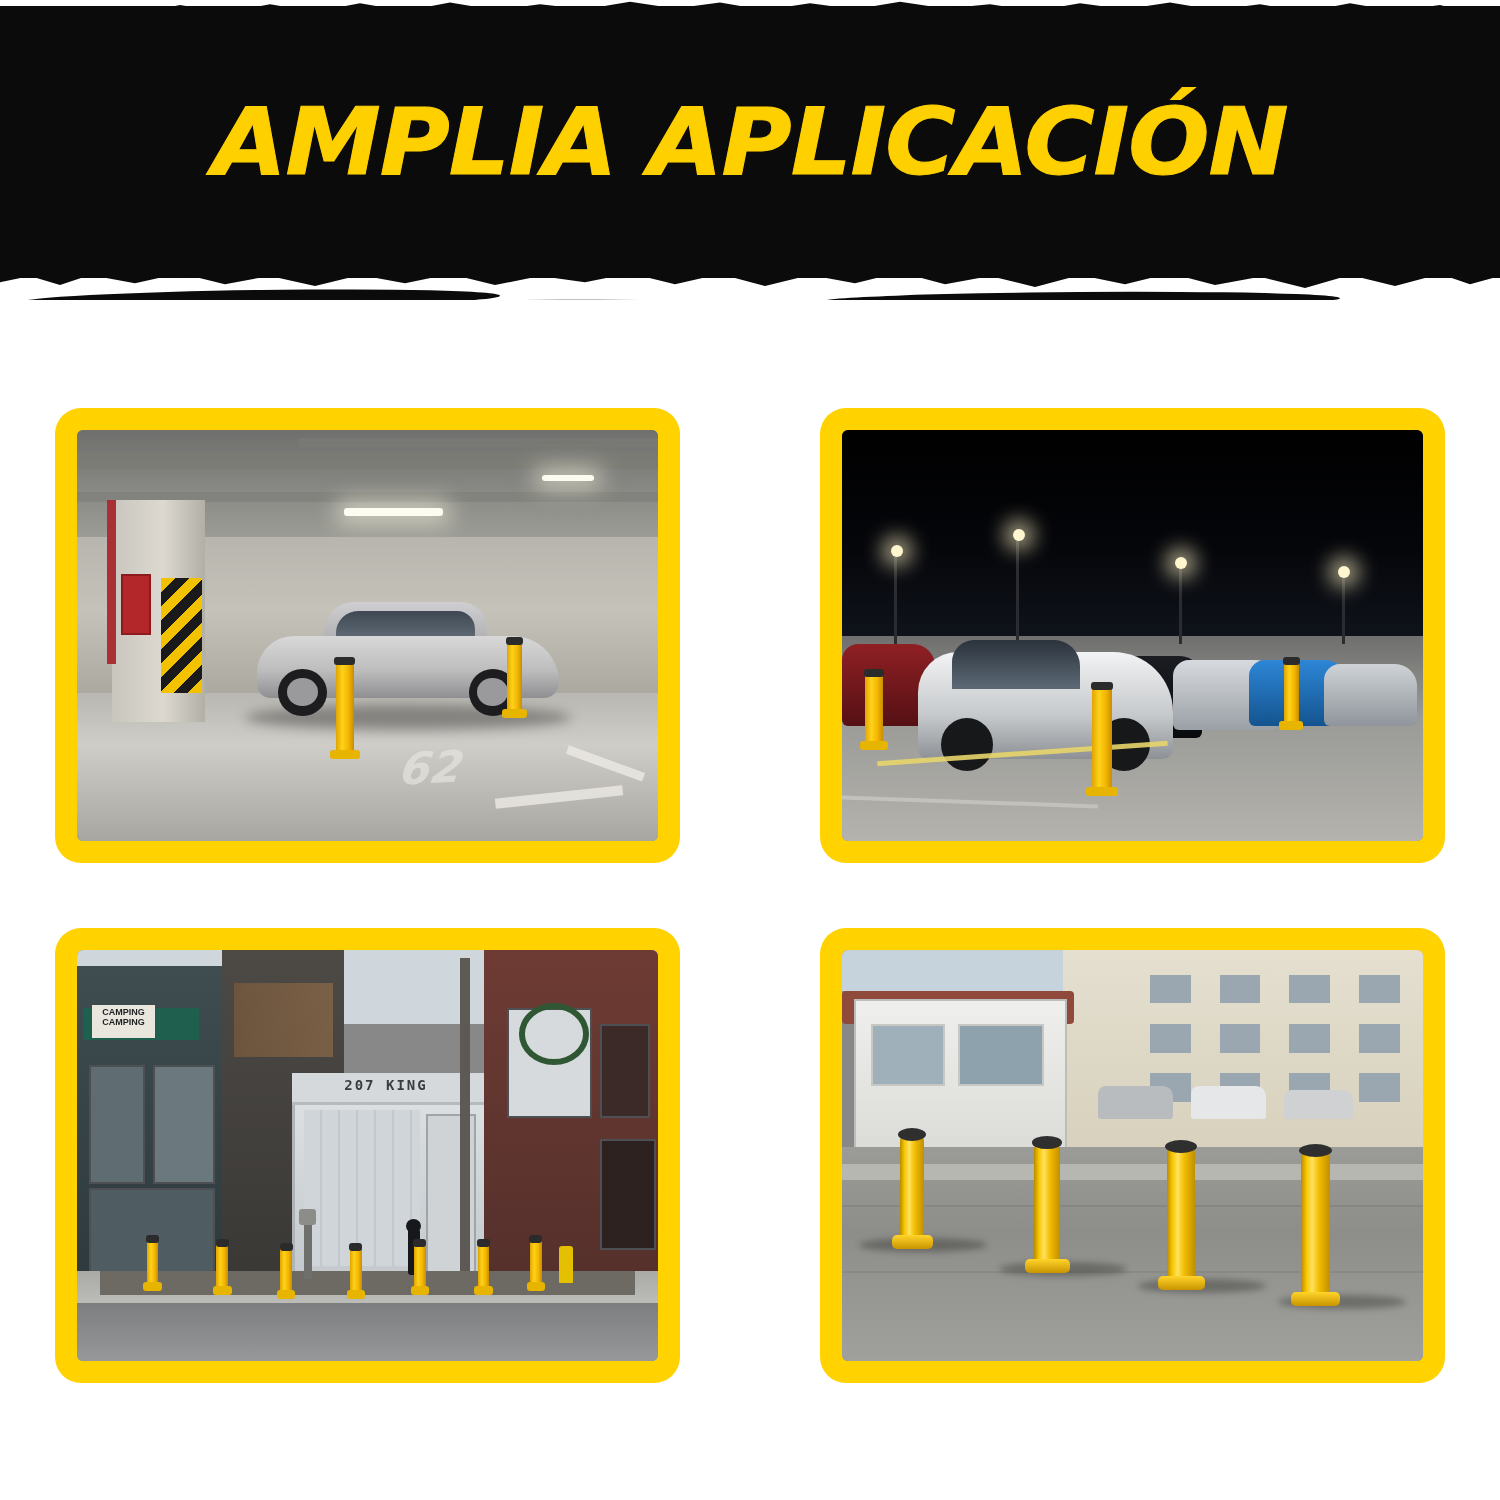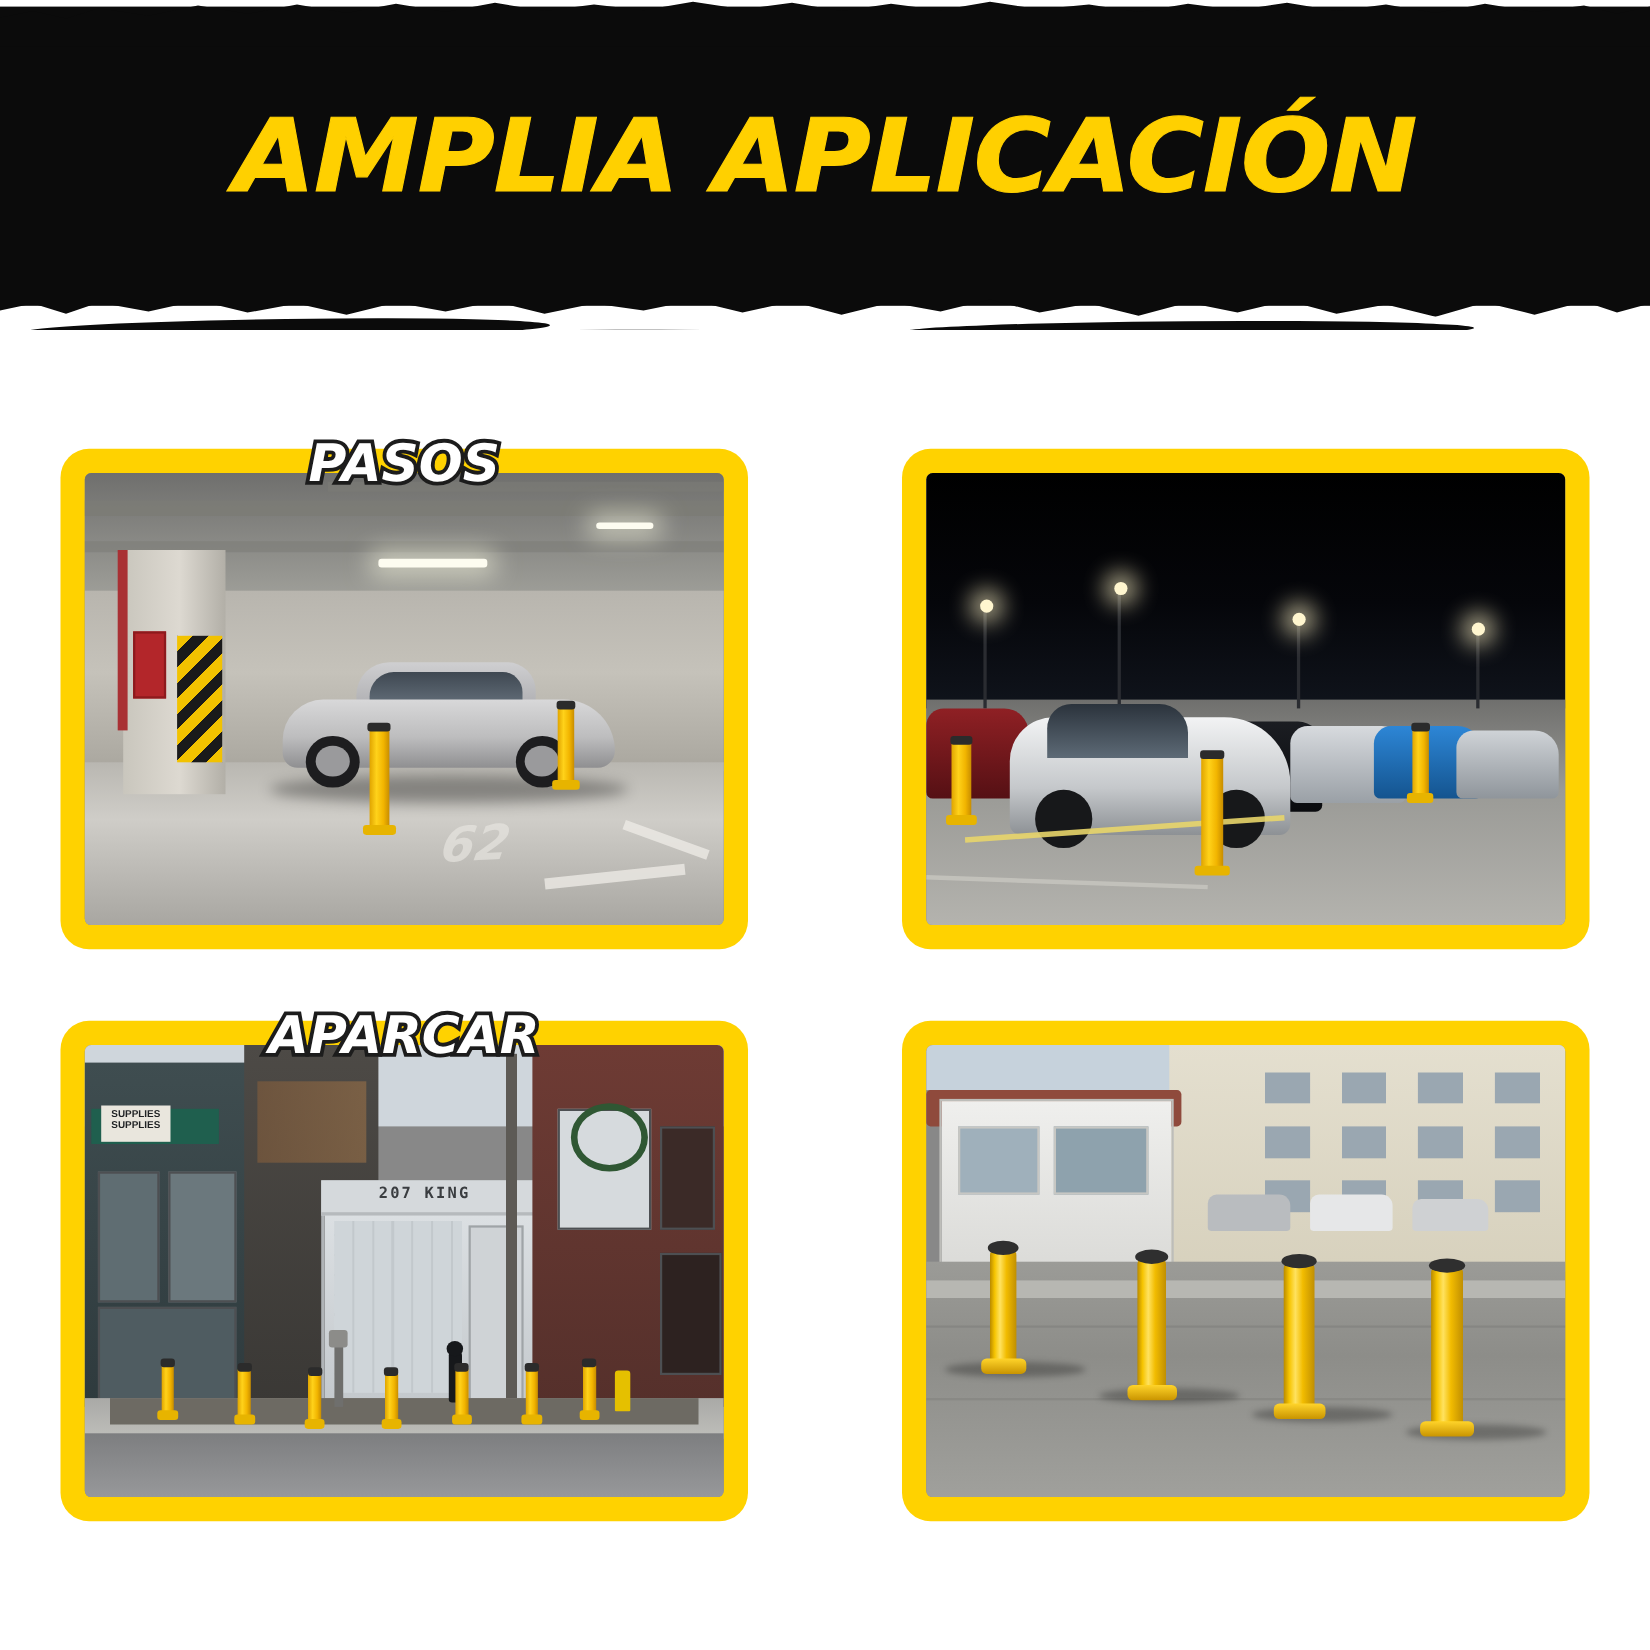--- a/index.html
+++ b/index.html
@@ -347,21 +347,20 @@
         <div class="bollard" style="left:74%;top:51%;width:2.6%;height:18%;">
           <div class="cap"></div>
             <div class="base"></div>
         </div>
 
         <div class="floor-mark" style="left:56%;top:76%;font-size:44px;transform:skewX(-12deg) rotate(-3deg);">62</div>
         <div class="g-beam" style="left:72%;top:88%;width:22%;height:10px;background:#eceae5;opacity:.8;transform:rotate(-6deg)"></div>
         <div class="g-beam" style="left:84%;top:80%;width:14%;height:9px;background:#eceae5;opacity:.8;transform:rotate(20deg)"></div>
       </div>
     </div>
-    <div class="card-label">PASOS</div>
   </div>
 
   <div class="card">
     <div class="card-frame"></div>
     <div class="card-photo">
       <div class="sc">
         <div class="n-sky"></div>
         <div class="n-ground"></div>
 
         <div class="n-lamp" style="left:9%;top:30%;height:22%;"></div>
@@ -406,21 +405,21 @@
   </div>
 
   <div class="card">
     <div class="card-frame"></div>
     <div class="card-photo">
       <div class="sc">
         <div class="s-sky"></div>
 
         <div class="s-bldg" style="left:0;top:4%;width:26%;height:76%;background:linear-gradient(180deg,#3f4d50 0%,#2e3a3d 100%);"></div>
         <div class="s-shopsign" style="left:1%;top:14%;width:20%;height:8%;"></div>
-        <div style="position:absolute;left:2.5%;top:13.5%;width:11%;height:8%;background:#e9e6dd;color:#1f2224;font-size:9px;font-weight:bold;line-height:10px;text-align:center;padding-top:2px;box-sizing:border-box;">SUPPLIES SUPPLIES</div>
+        <div style="position:absolute;left:2.5%;top:13.5%;width:11%;height:8%;background:#e9e6dd;color:#1f2224;font-size:9px;font-weight:bold;line-height:10px;text-align:center;padding-top:2px;box-sizing:border-box;">CAMPING CAMPING</div>
         <div class="s-window" style="left:2%;top:28%;width:9%;height:28%;background:#5f6d72;"></div>
         <div class="s-window" style="left:13%;top:28%;width:10%;height:28%;background:#6b787d;"></div>
         <div class="s-window" style="left:2%;top:58%;width:21%;height:20%;background:#4f5c61;"></div>
 
         <div class="s-bldg" style="left:25%;top:0%;width:21%;height:80%;background:linear-gradient(180deg,#4d4a46 0%,#3a3835 100%);"></div>
         <div style="position:absolute;left:27%;top:8%;width:17%;height:18%;background:linear-gradient(90deg,#7c5a3c,#8e6a46);opacity:.7;"></div>
 
         <div class="s-garage" style="left:37%;top:30%;width:34%;height:50%;"></div>
         <div style="position:absolute;left:37%;top:30%;width:34%;height:7%;background:#d5d9dc;border-bottom:3px solid #b6babd;"></div>
         <div class="s-garage-text" style="left:46%;top:31%;font-size:14px;">207 KING</div>
@@ -470,21 +469,20 @@
         <div class="bollard" style="left:69%;top:71%;width:2%;height:12%;">
             <div class="cap"></div>
             <div class="base"></div>
           </div>
         <div class="bollard" style="left:78%;top:70%;width:2%;height:12%;">
             <div class="cap"></div>
             <div class="base"></div>
           </div>
       </div>
     </div>
-    <div class="card-label">APARCAR</div>
   </div>
 
   <div class="card">
     <div class="card-frame"></div>
     <div class="card-photo">
       <div class="sc">
         <div class="a-sky"></div>
         <div class="a-building"></div>
         <div class="a-bwin" style="right:4%;top:6%;width:7%;height:7%;"></div>
         <div class="a-bwin" style="right:16%;top:6%;width:7%;height:7%;"></div>

